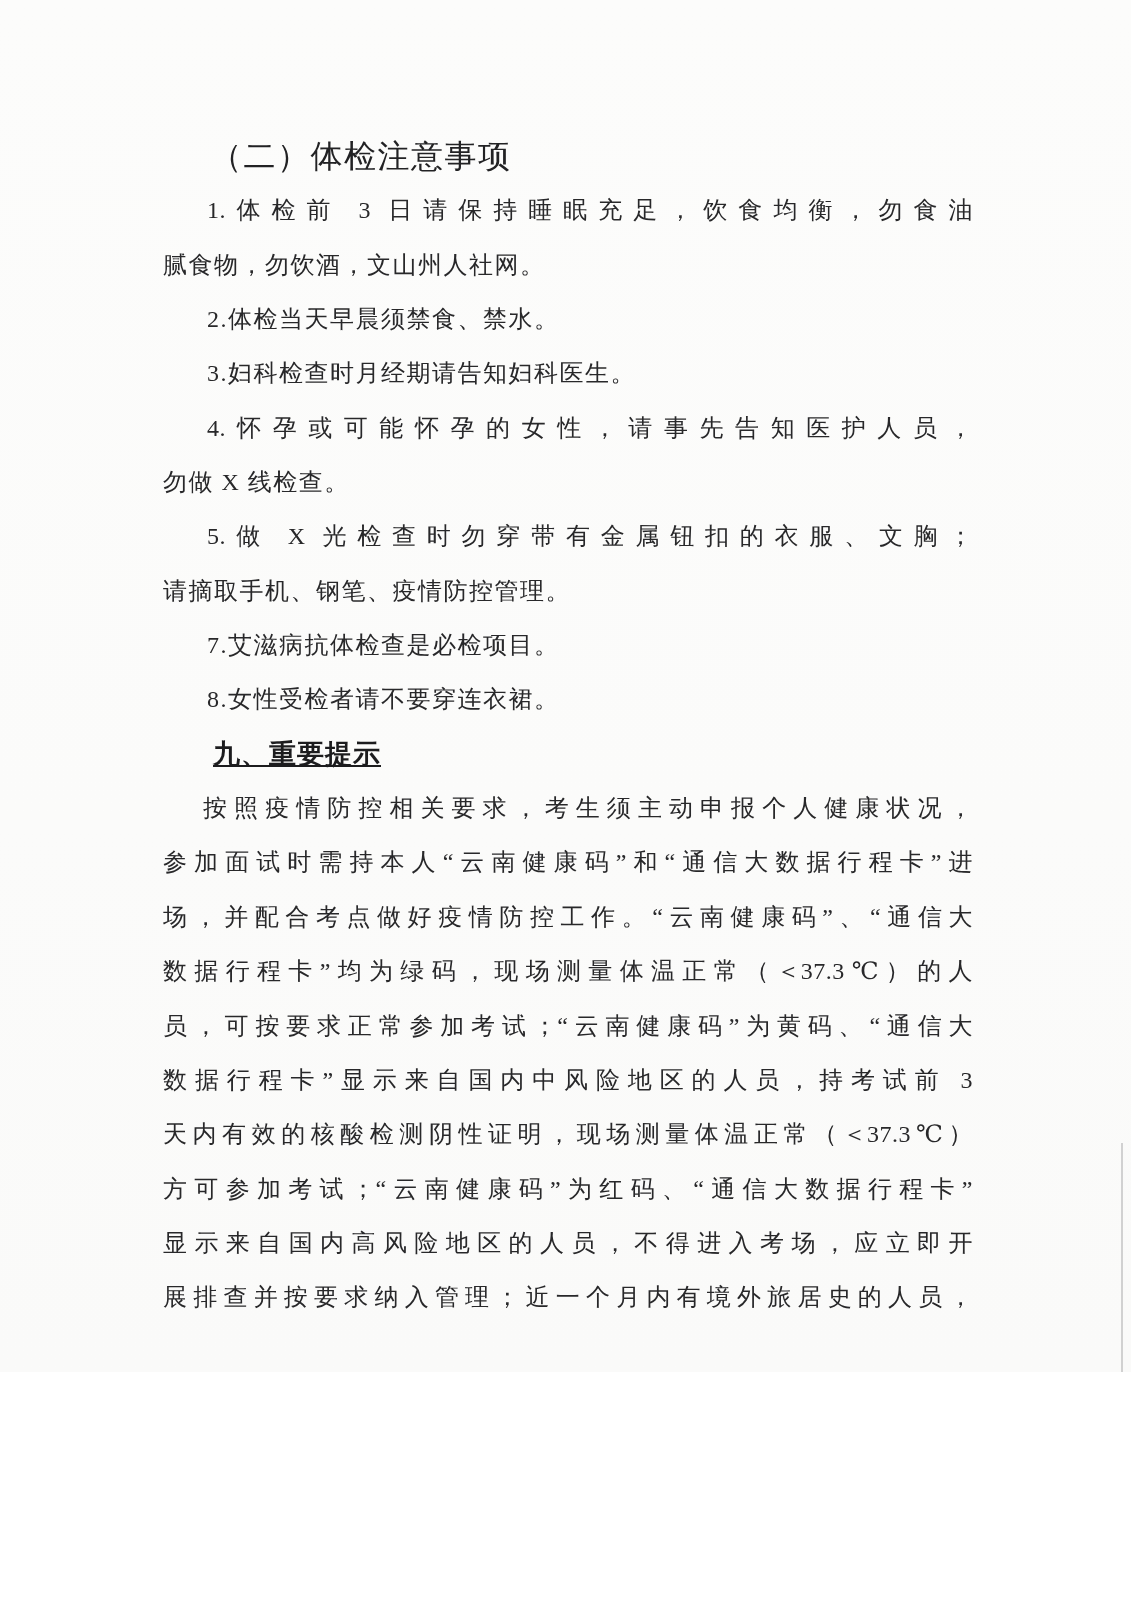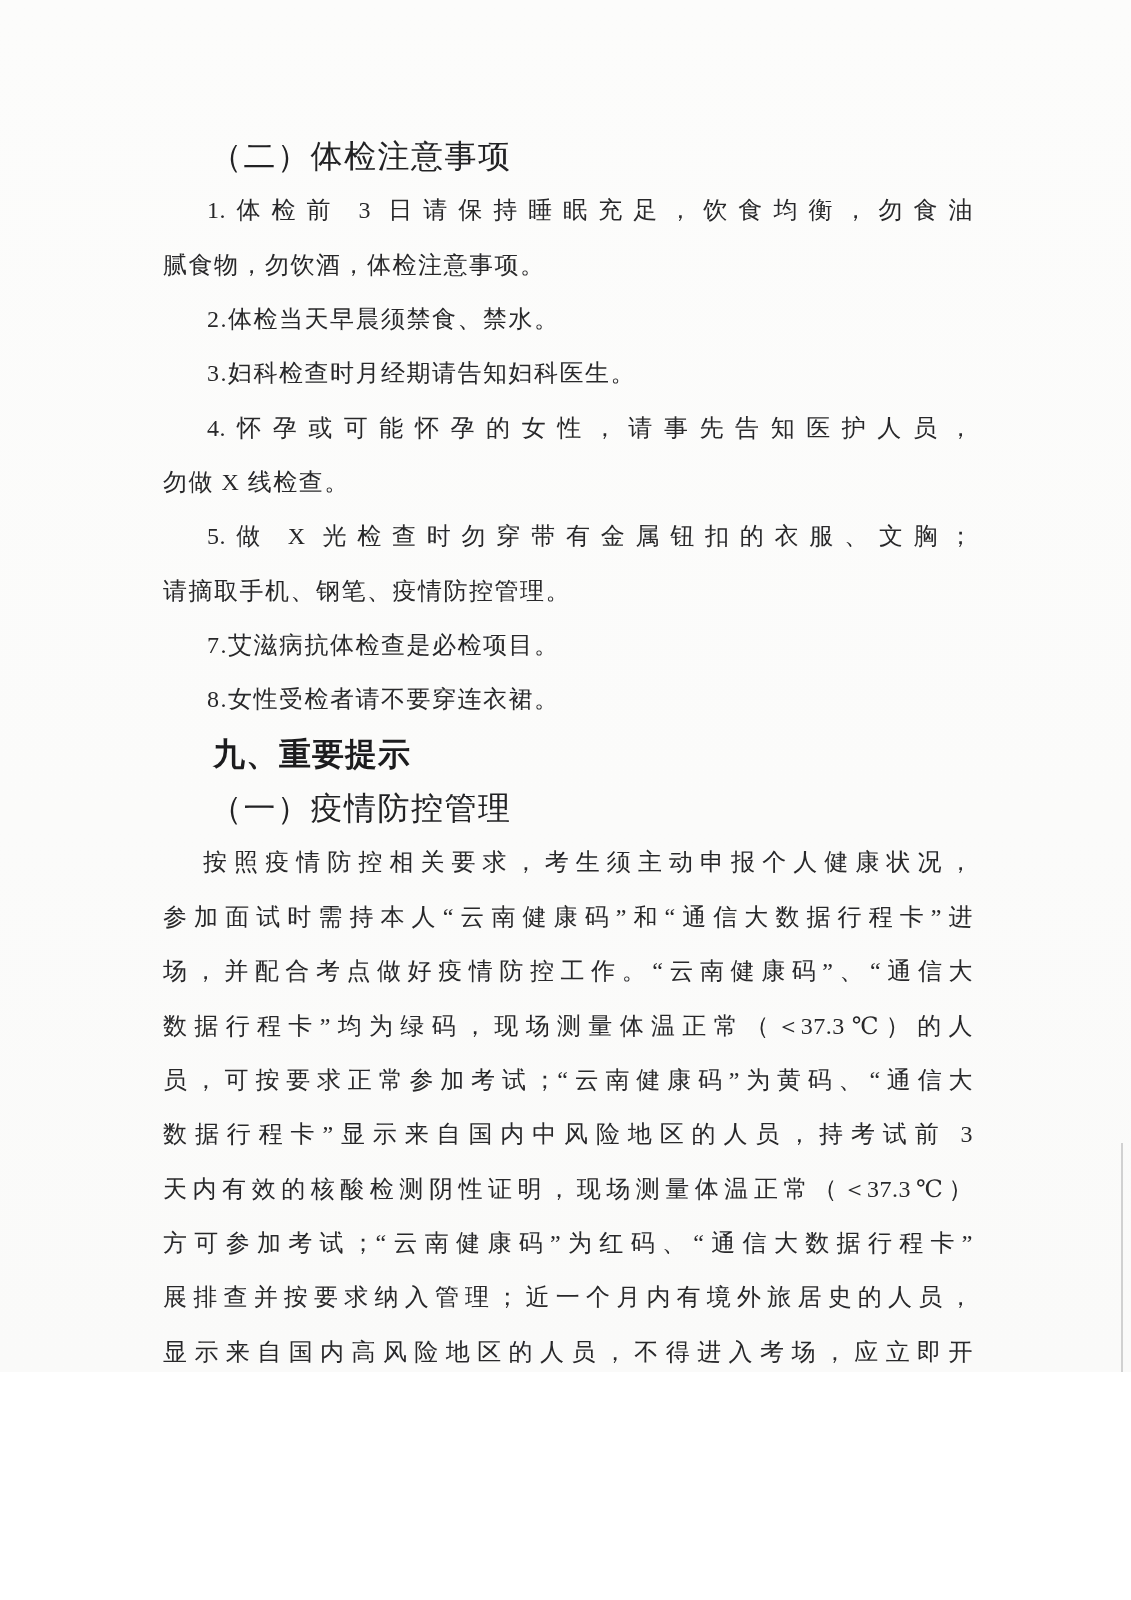--- a/index.html
+++ b/index.html
@@ -39,23 +39,24 @@
   .ind-h { text-indent: 47px; }   
   .ind-p { text-indent: 40px; }   
   .heading-kai {
     font-size: 32px;
     color: #222224;
   }
   .heading-bold {
     text-indent: 50px;
     font-family: "Liberation Sans", "DejaVu Sans", sans-serif;
     font-weight: bold;
-    font-size: 32px;
+    font-size: 27px;
     letter-spacing: 1px;
     color: #1c1c1e;
+    text-decoration: underline;
   }
   .footer {
     position: absolute;
     left: 0;
     top: 1443px;
     width: 1131px;
     text-align: center;
     font-size: 26px;
     letter-spacing: 5px;
     color: #333335;
@@ -81,43 +82,42 @@
 </style>
 </head>
 <body>
 
 <div class="page">
   <div class="content">
 
     <div class="line heading-kai ind-h">（二）体检注意事项</div>
 
     <div class="line ind jl">1.体检前 3 日请保持睡眠充足，饮食均衡，勿食油</div>
-    <div class="line">腻食物，勿饮酒，体检注意事项。</div>
+    <div class="line">腻食物，勿饮酒，文山州人社网。</div>
     <div class="line ind">2.体检当天早晨须禁食、禁水。</div>
     <div class="line ind">3.妇科检查时月经期请告知妇科医生。</div>
     <div class="line ind jl">4.怀孕或可能怀孕的女性，请事先告知医护人员，</div>
     <div class="line">勿做 X 线检查。</div>
     <div class="line ind jl">5.做 X 光检查时勿穿带有金属钮扣的衣服、文胸；</div>
     <div class="line">请摘取手机、钢笔、疫情防控管理。</div>
     <div class="line ind">7.艾滋病抗体检查是必检项目。</div>
     <div class="line ind">8.女性受检者请不要穿连衣裙。</div>
 
     <div class="line heading-bold">九、重要提示</div>
-    <div class="line heading-kai ind-h">（一）疫情防控管理</div>
 
     <div class="line ind-p jl">按照疫情防控相关要求，考生须主动申报个人健康状况，</div>
     <div class="line jl">参加面试时需持本人“云南健康码”和“通信大数据行程卡”进</div>
     <div class="line jl">场，并配合考点做好疫情防控工作。“云南健康码”、“通信大</div>
     <div class="line jl">数据行程卡”均为绿码，现场测量体温正常（＜37.3℃）的人</div>
     <div class="line jl">员，可按要求正常参加考试；“云南健康码”为黄码、“通信大</div>
     <div class="line jl">数据行程卡”显示来自国内中风险地区的人员，持考试前 3</div>
     <div class="line jl">天内有效的核酸检测阴性证明，现场测量体温正常（＜37.3℃）</div>
     <div class="line jl">方可参加考试；“云南健康码”为红码、“通信大数据行程卡”</div>
+    <div class="line jl">显示来自国内高风险地区的人员，不得进入考场，应立即开</div>
     <div class="line jl">展排查并按要求纳入管理；近一个月内有境外旅居史的人员，</div>
-    <div class="line jl">显示来自国内高风险地区的人员，不得进入考场，应立即开</div>
 
   </div>
 
   <div class="scan-line"></div>
 
   <div class="footer">— 4 —</div>
 
   <div class="watermark">文山州人社网</div>
 </div>
 

